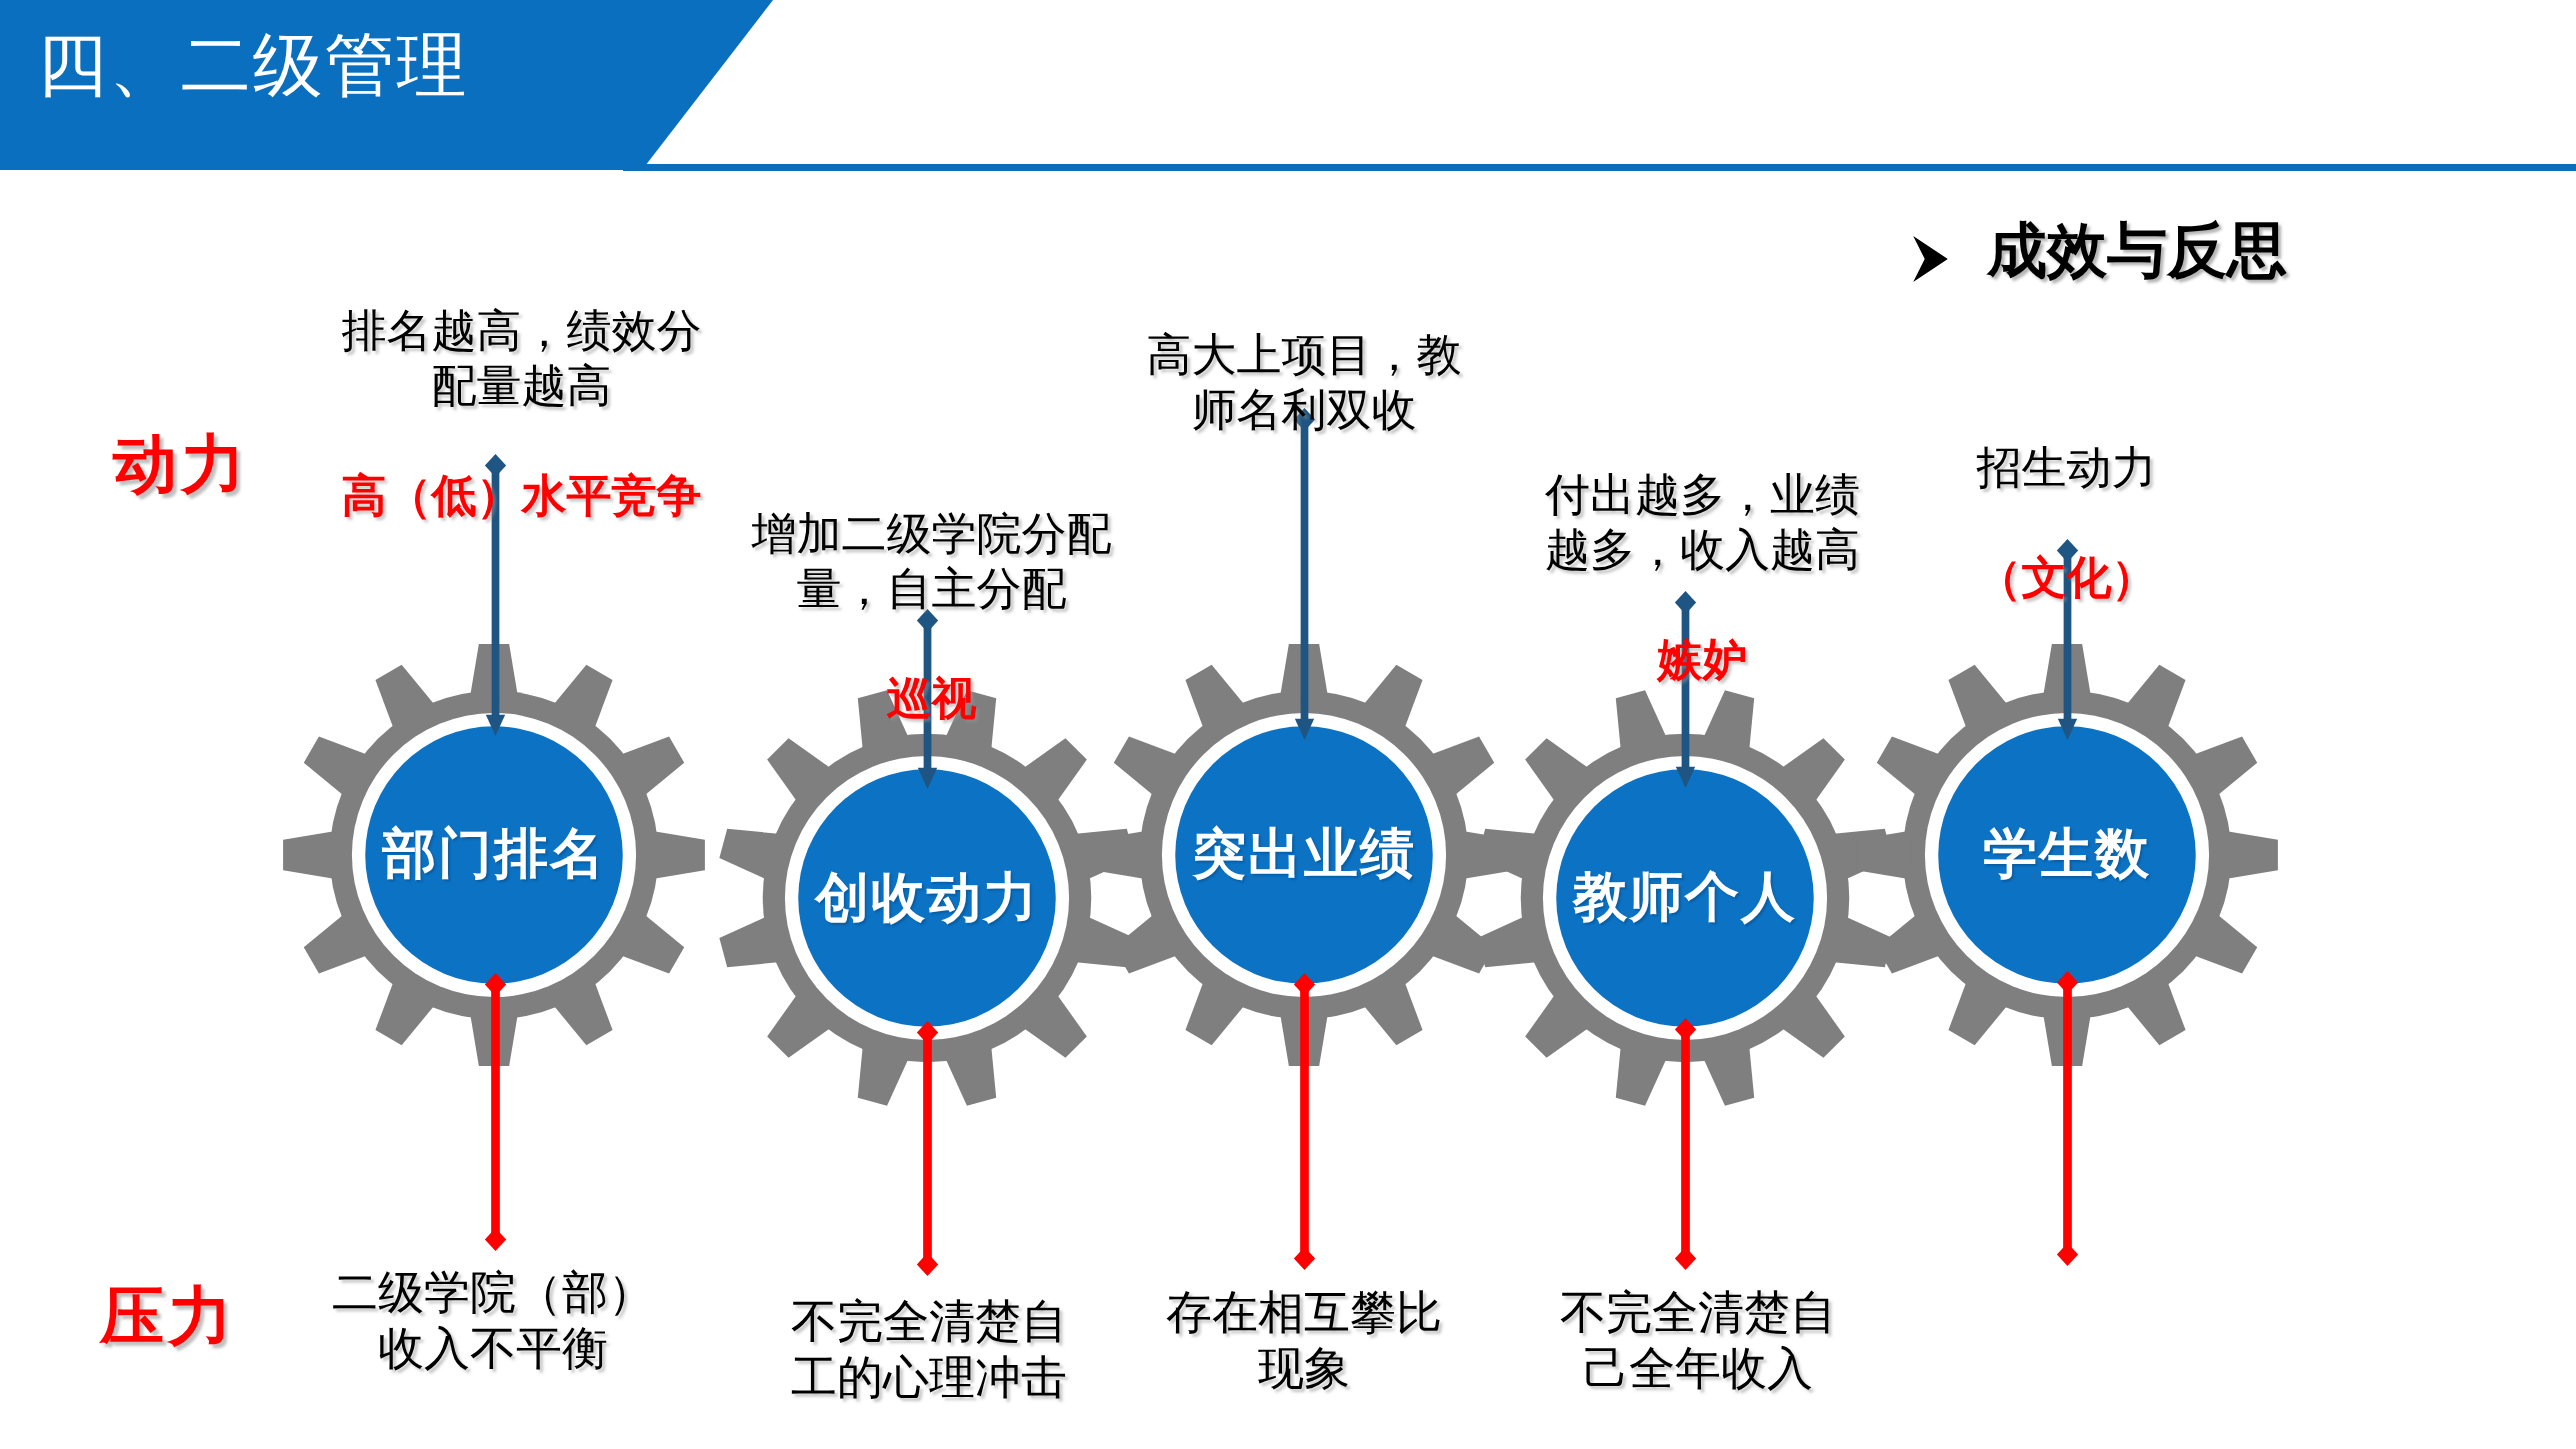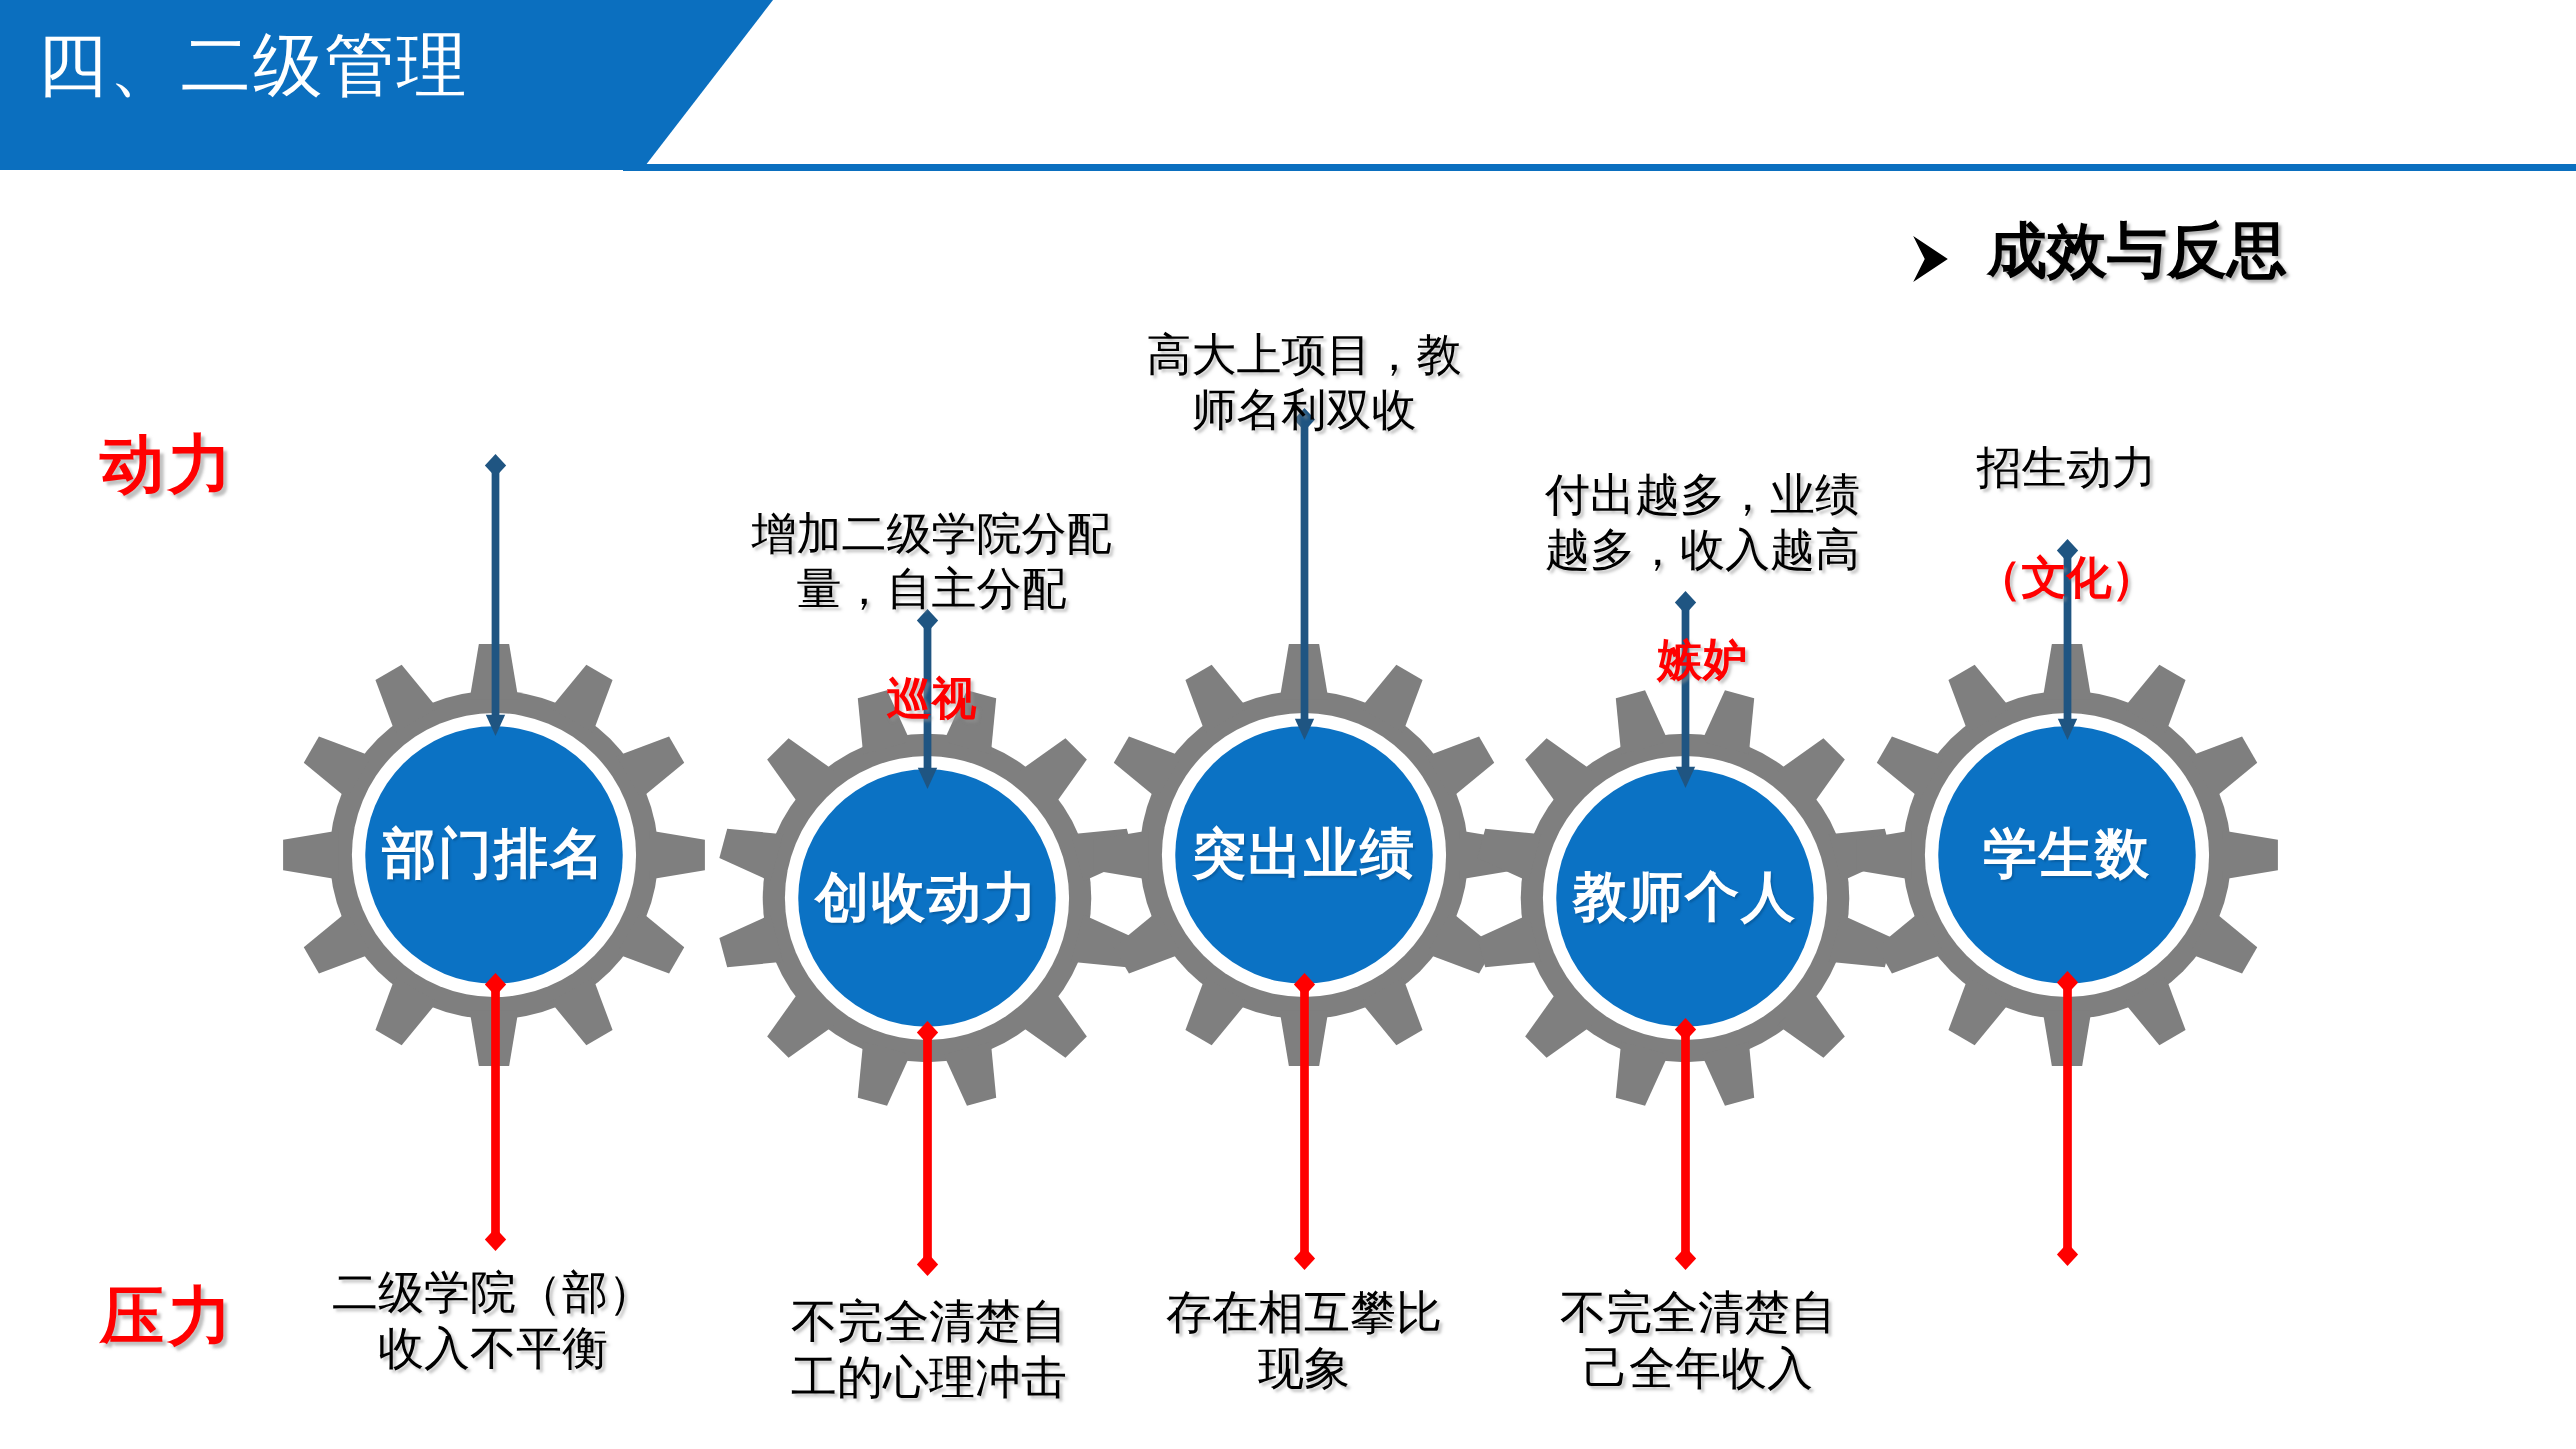--- a/index.html
+++ b/index.html
@@ -46,21 +46,21 @@
   }
 
   
   .side-label{
     position:absolute;
     font-family:"DejaVu Sans","Liberation Sans",sans-serif;
     font-weight:bold;font-size:64px;color:#FF0000;
     text-shadow:3.9px 3.9px 2.9px rgba(150,150,150,.6);
     white-space:nowrap;letter-spacing:3.9px;
   }
-  #label-power{left:100px;top:421px;}
+  #label-power{left:113px;top:421px;}
   #label-pressure{left:100px;top:1273px;}
 
   
   .gear{position:absolute;}
   .gear svg{display:block;overflow:visible;}
   .gear-label{
     position:absolute;left:0;right:0;
     text-align:center;
     font-family:"DejaVu Sans","Liberation Sans",sans-serif;
     font-weight:bold;color:#ffffff;font-size:54px;
@@ -306,20 +306,25 @@
   </div>
 
   <div class="conn" style="left:2050px;top:969px;width:35px;height:299px;">
     <svg width="35" height="299" viewBox="0 0 36 310">
       <line x1="18" y1="14" x2="18" y2="296" stroke="#FF0000" stroke-width="9"></line>
       <path d="M18 2 L29 14 L18 26 L7 14 Z" fill="#FF0000"></path>
       <path d="M18 308 L29 296 L18 284 L7 296 Z" fill="#FF0000"></path>
     </svg>
   </div>
 
+  <div class="note" style="left:280px;top:249px;width:483px;">
+    <span>排名越高，绩效分
+配量越高</span><br>
+    <span class="hl">高（低）水平竞争</span>
+  </div>
 
   <div class="note" style="left:695px;top:452px;width:473px;">
     <span>增加二级学院分配
 量，自主分配</span><br>
     <span class="hl">巡视</span>
   </div>
 
   <div class="note" style="left:1101px;top:273px;width:406px;">
     <span>高大上项目，教
 师名利双收</span>

